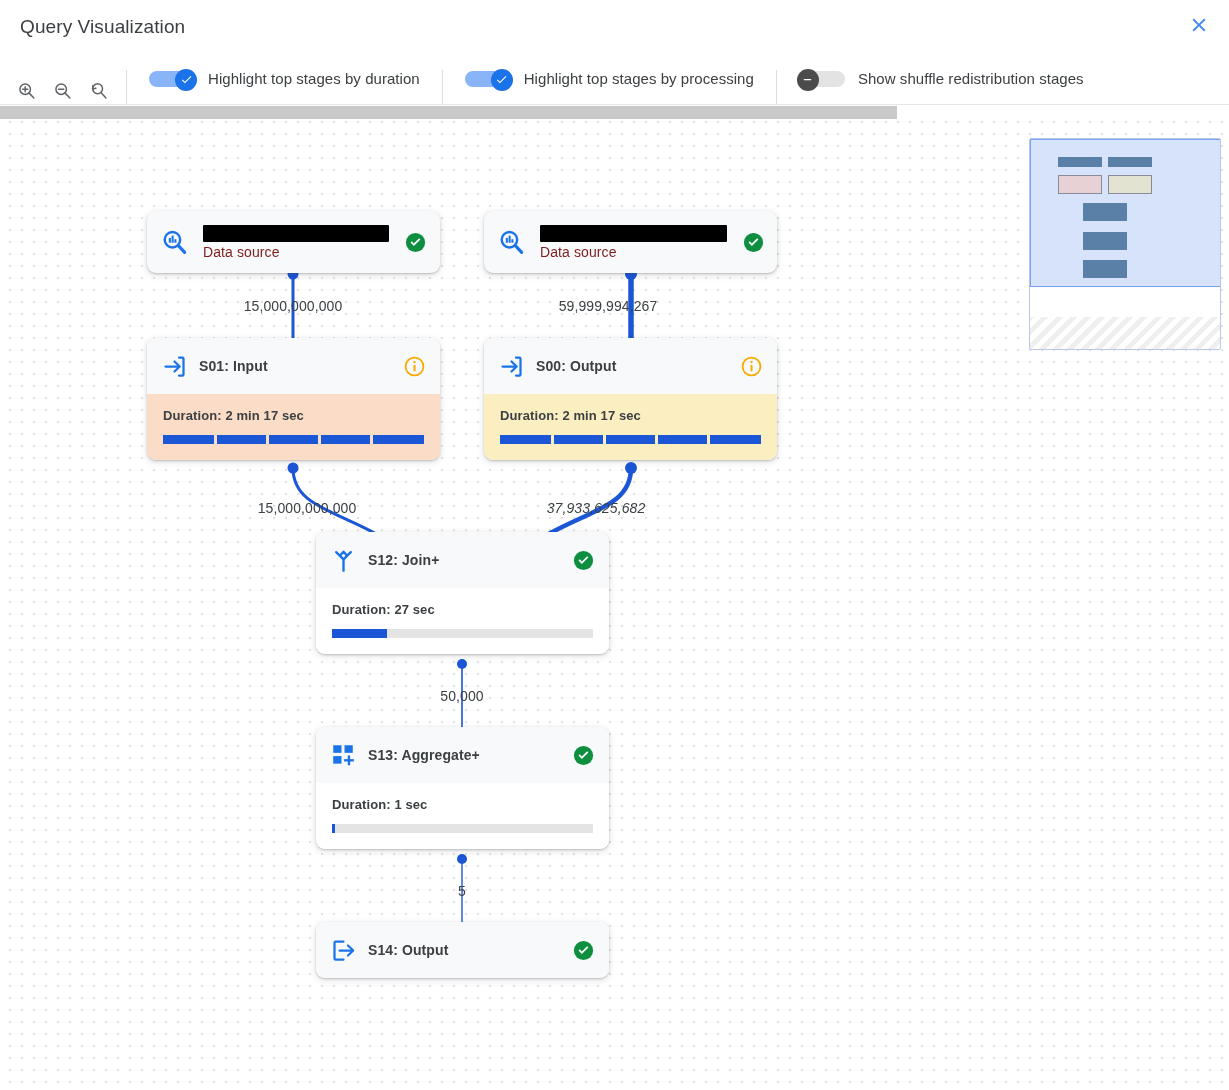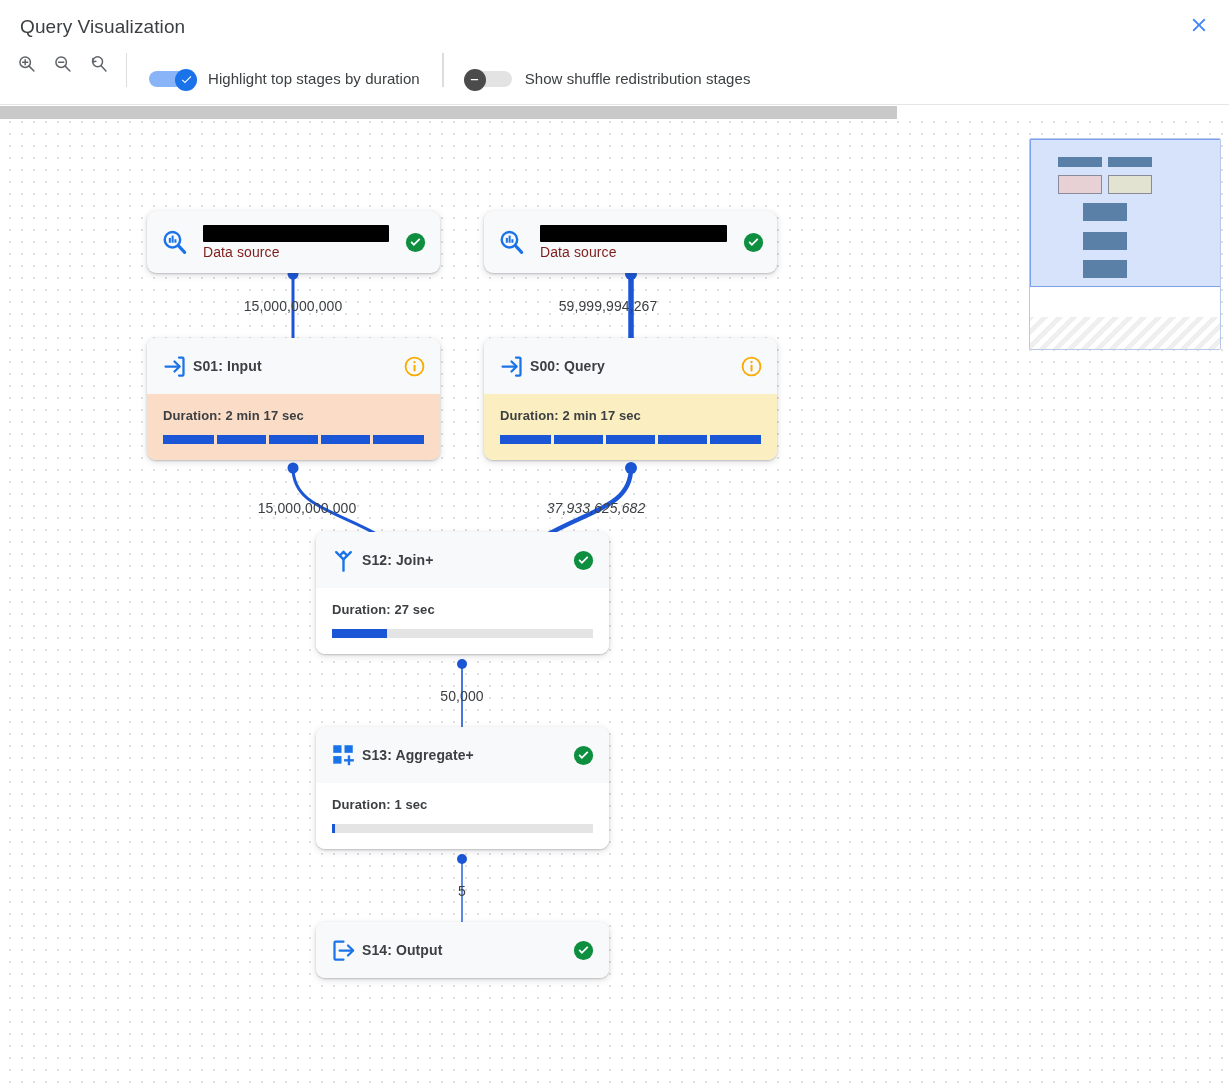--- a/index.html
+++ b/index.html
@@ -37,21 +37,21 @@
     border: none; background: transparent;
     border-radius: 50%;
   }
 
   
   .toolbar {
     position: relative;
     height: 52px;
     background: #ffffff;
     display: flex;
-    align-items: flex-start;
+    align-items: flex-end;
     border-bottom: 1px solid #e4e6e8;
   }
   .zoom-group {
     display: flex;
     align-items: center;
     gap: 12px;
     padding: 0 16px 0 14px;
   }
   .zoom-btn {
     width: 24px; height: 24px;
@@ -145,21 +145,21 @@
     overflow: hidden;
     cursor: pointer;
     z-index: 5;
   }
   .node-head {
     display: flex;
     align-items: center;
     height: 56px;
     padding: 0 14px 0 12px;
     background: #f8f9fa;
-    gap: 4px;
+    gap: 10px;
   }
   .node-ico {
     width: 30px; height: 30px;
     display: flex; align-items: center; justify-content: center;
     flex: 0 0 auto;
   }
   .node-title {
     flex: 1 1 auto;
     font-size: 14px;
     font-weight: bold;
@@ -327,20 +327,31 @@
         <svg width="13" height="13" viewBox="0 0 24 24">
             <path d="M9 16.2 4.8 12l-1.4 1.4L9 19 21 7l-1.4-1.4z" fill="#ffffff"></path>
           </svg>
       </span>
     </span>
     <span class="toggle-label">Highlight top stages by duration</span>
   </div>
 
   <div class="tb-divider"></div>
 
+  <div class="toggle-cell">
+    <span class="switch on">
+      <span class="track"></span>
+      <span class="knob">
+        <svg width="13" height="13" viewBox="0 0 24 24">
+            <path d="M9 16.2 4.8 12l-1.4 1.4L9 19 21 7l-1.4-1.4z" fill="#ffffff"></path>
+          </svg>
+      </span>
+    </span>
+    <span class="toggle-label">Highlight top stages by processing</span>
+  </div>
 
   <div class="tb-divider"></div>
 
   <div class="toggle-cell">
     <span class="switch off">
       <span class="track"></span>
       <span class="knob">
         <svg width="13" height="13" viewBox="0 0 24 24">
             <rect x="5" y="11" width="14" height="2.2" rx="1" fill="#ffffff"></rect>
           </svg>
@@ -469,21 +480,21 @@
 
   <div class="node hl-process" style="left:484px; top:232px; width:293px;">
     <div class="node-head">
       <span class="node-ico">
         <svg width="27" height="27" viewBox="0 0 24 24" fill="none" stroke="#1a73e8" stroke-width="2">
           <path d="M16 4h3a1 1 0 0 1 1 1v14a1 1 0 0 1-1 1h-3" stroke-linecap="round"></path>
           <line x1="4" y1="12" x2="16" y2="12" stroke-linecap="round"></line>
           <polyline points="12,7.6 16.6,12 12,16.4" stroke-linecap="round" stroke-linejoin="round"></polyline>
         </svg>
       </span>
-      <span class="node-title">S00: Query</span>
+      <span class="node-title">S00: Output</span>
       <span class="node-status">
         <svg width="23" height="23" viewBox="0 0 24 24">
           <circle cx="12" cy="12" r="9.3" fill="none" stroke="#f9ab00" stroke-width="1.9"></circle>
           <circle cx="12" cy="7.4" r="1.25" fill="#f9ab00"></circle>
           <rect x="11" y="10.2" width="2.1" height="7" rx="1" fill="#f9ab00"></rect>
         </svg>
       </span>
     </div>
     <div class="node-body">
       <div class="duration-text">Duration: 2 min 17 sec</div>

